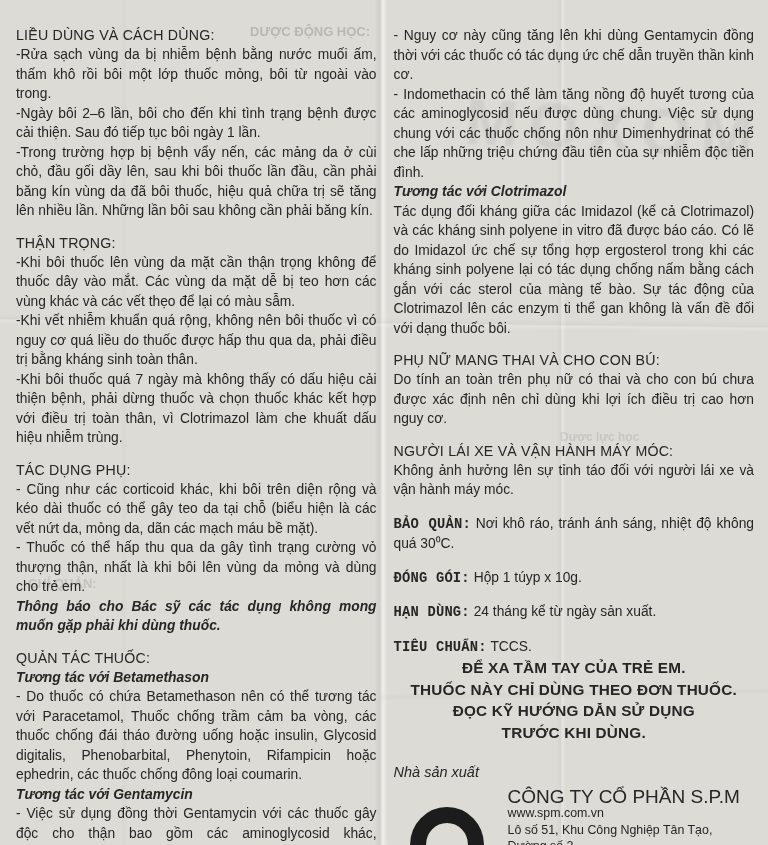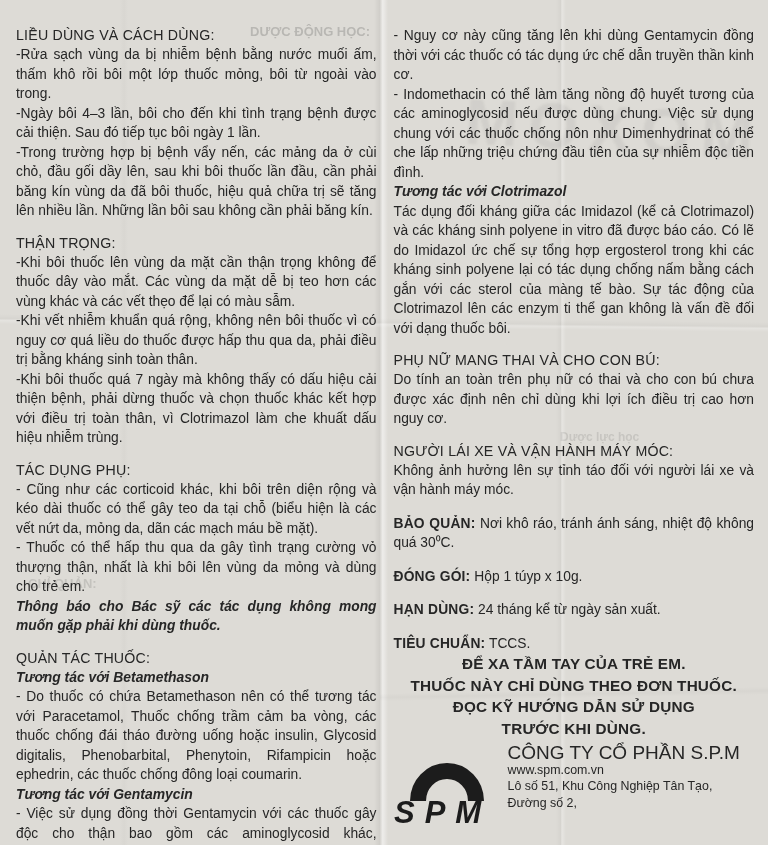--- a/index.html
+++ b/index.html
@@ -40,21 +40,21 @@
 
   .cols{ position:relative; display:flex; gap:17px; padding:26px 10px 0 16px; }
   .col{ flex:1; font-size:13.8px; line-height:19.5px; text-align:justify; }
   .col.right{ padding-right:4px; }
   h2{ font-size:14.2px; line-height:19px; font-weight:normal; margin-top:13px; letter-spacing:.2px; text-align:left; }
   h2.first{ margin-top:0; }
   .col p{ margin:0; }
   .subhead{ font-weight:bold; font-style:italic; font-size:13.9px; text-align:left; }
   .note{ font-weight:bold; font-style:italic; }
   .kv{ margin-top:14px; }
-  .kv b{ letter-spacing:.2px; }
+  .kv b{ letter-spacing:.2px;font-family:Liberation Mono, monospace; }
   .warning{ text-align:center; font-weight:bold; font-size:15.3px; line-height:21.5px; letter-spacing:.2px; }
   .mfr-title{ margin-top:20px; font-style:italic; font-size:14.5px; text-align:left; }
   .mfr-row{ display:flex; margin-top:4px; gap:10px; align-items:flex-start; }
   .logo{ position:relative; width:104px; height:84px; flex:0 0 auto; }
   .mfr-info{ font-size:12.4px; line-height:16.5px; text-align:left; padding-top:2px; }
   .mfr-company{ font-weight:normal; font-size:19px; }
 </style>
 </head>
 <body>
 
@@ -68,21 +68,21 @@
   <div class="crease crease-v2"></div>
   <div class="crease crease-v3"></div>
   <div class="crease crease-h1"></div>
   <div class="crease crease-h2"></div>
 
   <div class="cols">
 
     <div class="col left">
       <h2 class="first">LIỀU DÙNG VÀ CÁCH DÙNG:</h2>
       <p>-Rửa sạch vùng da bị nhiễm bệnh bằng nước muối ấm, thấm khô rồi bôi một lớp thuốc mỏng, bôi từ ngoài vào trong.</p>
-      <p>-Ngày bôi 4–3 lần, bôi cho đến khi tình trạng bệnh được cải thiện. Sau đó tiếp tục bôi ngày 1 lần.</p>
+      <p>-Ngày bôi 2–6 lần, bôi cho đến khi tình trạng bệnh được cải thiện. Sau đó tiếp tục bôi ngày 1 lần.</p>
       <p>-Trong trường hợp bị bệnh vẩy nến, các mảng da ở cùi chỏ, đầu gối dầy lên, sau khi bôi thuốc lần đầu, cần phải băng kín vùng da đã bôi thuốc, hiệu quả chữa trị sẽ tăng lên nhiều lần. Những lần bôi sau không cần phải băng kín.</p>
 
       <h2>THẬN TRỌNG:</h2>
       <p>-Khi bôi thuốc lên vùng da mặt cần thận trọng không để thuốc dây vào mắt. Các vùng da mặt dễ bị teo hơn các vùng khác và các vết thẹo để lại có màu sẫm.</p>
       <p>-Khi vết nhiễm khuẩn quá rộng, không nên bôi thuốc vì có nguy cơ quá liều do thuốc được hấp thu qua da, phải điều trị bằng kháng sinh toàn thân.</p>
       <p>-Khi bôi thuốc quá 7 ngày mà không thấy có dấu hiệu cải thiện bệnh, phải dừng thuốc và chọn thuốc khác kết hợp với điều trị toàn thân, vì Clotrimazol làm che khuất dấu hiệu nhiễm trùng.</p>
 
       <h2>TÁC DỤNG PHỤ:</h2>
       <p>- Cũng như các corticoid khác, khi bôi trên diện rộng và kéo dài thuốc có thể gây teo da tại chỗ (biểu hiện là các vết nứt da, mỏng da, dãn các mạch máu bề mặt).</p>
       <p>- Thuốc có thể hấp thu qua da gây tình trạng cường vỏ thượng thận, nhất là khi bôi lên vùng da mỏng và dùng cho trẻ em.</p>
@@ -124,20 +124,21 @@
         <span>TCCS.</span>
       </div>
 
       <div class="warning">
         <div>ĐỂ XA TẦM TAY CỦA TRẺ EM.</div>
         <div>THUỐC NÀY CHỈ DÙNG THEO ĐƠN THUỐC.</div>
         <div>ĐỌC KỸ HƯỚNG DẪN SỬ DỤNG</div>
         <div>TRƯỚC KHI DÙNG.</div>
       </div>
 
+      <div class="mfr-title">Nhà sản xuất</div>
       <div class="mfr-row">
         <div class="logo">
           <svg width="104" height="84" viewBox="0 0 104 84">
             <path d="M24,58 A29,30 0 1 1 82,58" fill="none" stroke="#1c1c1c" stroke-width="16"></path>
             <text x="0" y="80" font-family="Liberation Sans, sans-serif" font-size="31" font-weight="bold" font-style="italic" letter-spacing="10" fill="#1c1c1c">SPM</text>
           </svg>
         </div>
         <div class="mfr-info">
           <div class="mfr-company">CÔNG TY CỔ PHẦN S.P.M</div>
           <div>www.spm.com.vn</div>

